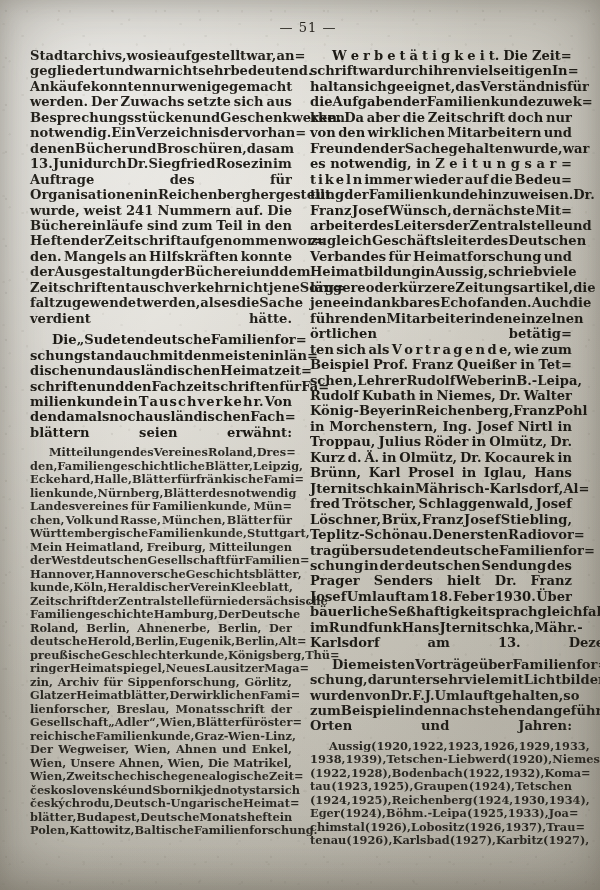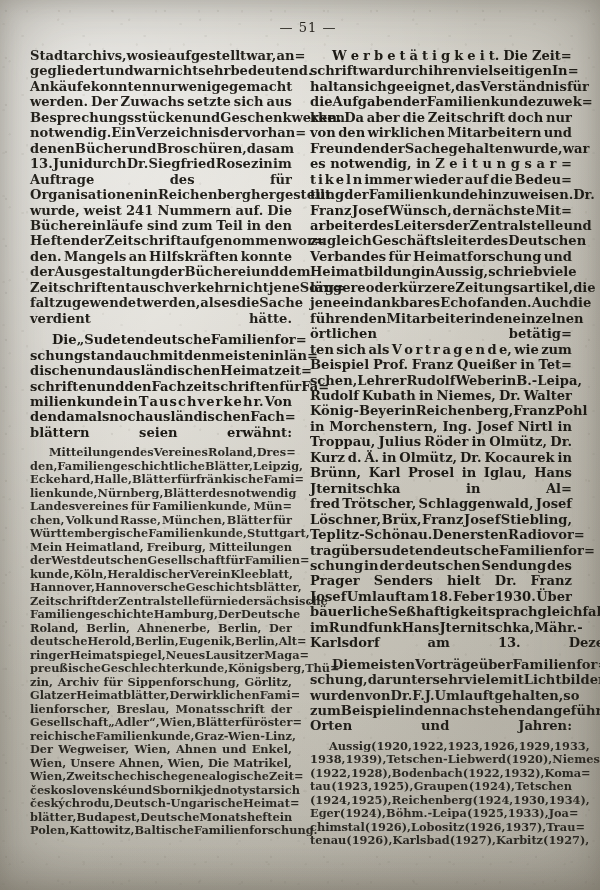--- a/index.html
+++ b/index.html
@@ -163,28 +163,28 @@
         <div class="small ink-b">
           <div class="ln fr j indent"><span>Mitteilungen</span><span>des</span><span>Vereines</span><span>Roland,</span><span>Dres=</span></div>
           <div class="ln fr j"><span>den,</span><span>Familiengeschichtliche</span><span>Blätter,</span><span>Leipzig,</span></div>
           <div class="ln fr j"><span>Eckehard,</span><span>Halle,</span><span>Blätter</span><span>für</span><span>fränkische</span><span>Fami=</span></div>
           <div class="ln fr j"><span>lienkunde,</span><span>Nürnberg,</span><span>Blätter</span><span>des</span><span>notwendig</span></div>
           <div class="ln fr j"><span>Landesvereines</span><span>für</span><span>Familienkunde,</span><span>Mün=</span></div>
           <div class="ln fr j"><span>chen,</span><span>Volk</span><span>und</span><span>Rasse,</span><span>München,</span><span>Blätter</span><span>für</span></div>
           <div class="ln fr j"><span>Württembergische</span><span>Familienkunde,</span><span>Stuttgart,</span></div>
           <div class="ln fr j"><span>Mein</span><span>Heimatland,</span><span>Freiburg,</span><span>Mitteilungen</span></div>
           <div class="ln fr j"><span>der</span><span>Westdeutschen</span><span>Gesellschaft</span><span>für</span><span>Familien=</span></div>
+          <div class="ln fr j"><span>Hannover,</span><span>Hannoversche</span><span>Geschichtsblätter,</span></div>
           <div class="ln fr j"><span>kunde,</span><span>Köln,</span><span>Heraldischer</span><span>Verein</span><span>Kleeblatt,</span></div>
-          <div class="ln fr j"><span>Hannover,</span><span>Hannoversche</span><span>Geschichtsblätter,</span></div>
           <div class="ln fr j"><span>Zeitschrift</span><span>der</span><span>Zentralstelle</span><span>für</span><span>niedersächsische</span></div>
           <div class="ln fr j"><span>Familiengeschichte</span><span>Hamburg,</span><span>Der</span><span>Deutsche</span></div>
           <div class="ln fr j"><span>Roland,</span><span>Berlin,</span><span>Ahnenerbe,</span><span>Berlin,</span><span>Der</span></div>
           <div class="ln fr j"><span>deutsche</span><span>Herold,</span><span>Berlin,</span><span>Eugenik,</span><span>Berlin,</span><span>Alt=</span></div>
+          <div class="ln fr j"><span>preußische</span><span>Geschlechterkunde,</span><span>Königsberg,</span><span>Thü=</span></div>
           <div class="ln fr j"><span>ringer</span><span>Heimatspiegel,</span><span>Neues</span><span>Lausitzer</span><span>Maga=</span></div>
-          <div class="ln fr j"><span>preußische</span><span>Geschlechterkunde,</span><span>Königsberg,</span><span>Thü=</span></div>
           <div class="ln fr j"><span>zin,</span><span>Archiv</span><span>für</span><span>Sippenforschung,</span><span>Görlitz,</span></div>
           <div class="ln fr j"><span>Glatzer</span><span>Heimatblätter,</span><span>Der</span><span>wirklichen</span><span>Fami=</span></div>
           <div class="ln fr j"><span>lienforscher,</span><span>Breslau,</span><span>Monatsschrift</span><span>der</span></div>
           <div class="ln fr j"><span>Gesellschaft</span><span>„Adler“,</span><span>Wien,</span><span>Blätter</span><span>für</span><span>öster=</span></div>
           <div class="ln fr j"><span>reichische</span><span>Familienkunde,</span><span>Graz-Wien-Linz,</span></div>
           <div class="ln fr j"><span>Der</span><span>Wegweiser,</span><span>Wien,</span><span>Ahnen</span><span>und</span><span>Enkel,</span></div>
           <div class="ln fr j"><span>Wien,</span><span>Unsere</span><span>Ahnen,</span><span>Wien,</span><span>Die</span><span>Matrikel,</span></div>
           <div class="ln fr j"><span>Wien,</span><span>Zwei</span><span>tschechische</span><span>genealogische</span><span>Zeit=</span></div>
           <div class="ln fr j"><span>československé</span><span>und</span><span>Sbornik</span><span>jednoty</span><span>starsich</span></div>
           <div class="ln fr j"><span>českých</span><span>rodu,</span><span>Deutsch-Ungarische</span><span>Heimat=</span></div>
@@ -215,21 +215,21 @@
           <div class="ln fr j"><span>örtlichen</span><span>betätig=</span></div>
           <div class="ln fr j"><span>ten</span><span>sich</span><span>als</span><span>V</span><span>o</span><span>r</span><span>t</span><span>r</span><span>a</span><span>g</span><span>e</span><span>n</span><span>d</span><span>e,</span><span>wie</span><span>zum</span></div>
           <div class="ln fr j"><span>Beispiel</span><span>Prof.</span><span>Franz</span><span>Queißer</span><span>in</span><span>Tet=</span></div>
           <div class="ln fr j"><span>schen,</span><span>Lehrer</span><span>Rudolf</span><span>Weber</span><span>in</span><span>B.-Leipa,</span></div>
           <div class="ln fr j"><span>Rudolf</span><span>Kubath</span><span>in</span><span>Niemes,</span><span>Dr.</span><span>Walter</span></div>
           <div class="ln fr j"><span>König-Beyer</span><span>in</span><span>Reichenberg,</span><span>Franz</span><span>Pohl</span></div>
           <div class="ln fr j"><span>in</span><span>Morchenstern,</span><span>Ing.</span><span>Josef</span><span>Nirtl</span><span>in</span></div>
           <div class="ln fr j"><span>Troppau,</span><span>Julius</span><span>Röder</span><span>in</span><span>Olmütz,</span><span>Dr.</span></div>
           <div class="ln fr j"><span>Kurz</span><span>d.</span><span>Ä.</span><span>in</span><span>Olmütz,</span><span>Dr.</span><span>Kocaurek</span><span>in</span></div>
           <div class="ln fr j"><span>Brünn,</span><span>Karl</span><span>Prosel</span><span>in</span><span>Iglau,</span><span>Hans</span></div>
-          <div class="ln fr j"><span>Jternitschka</span><span>in</span><span>Al=</span></div>
+          <div class="ln fr j"><span>Jternitschka</span><span>in</span><span>Mährisch-Karlsdorf,</span><span>Al=</span></div>
           <div class="ln fr j"><span>fred</span><span>Trötscher,</span><span>Schlaggenwald,</span><span>Josef</span></div>
           <div class="ln fr j"><span>Löschner,</span><span>Brüx,</span><span>Franz</span><span>Josef</span><span>Stiebling,</span></div>
           <div class="ln fr j"><span>Teplitz-Schönau.</span><span>Den</span><span>ersten</span><span>Radiovor=</span></div>
           <div class="ln fr j"><span>trag</span><span>über</span><span>sudetendeutsche</span><span>Familienfor=</span></div>
           <div class="ln fr j"><span>schung</span><span>in</span><span>der</span><span>deutschen</span><span>Sendung</span><span>des</span></div>
           <div class="ln fr j"><span>Prager</span><span>Senders</span><span>hielt</span><span>Dr.</span><span>Franz</span></div>
           <div class="ln fr j"><span>Josef</span><span>Umlauft</span><span>am</span><span>18.</span><span>Feber</span><span>1930.</span><span>Über</span></div>
           <div class="ln fr j"><span>bäuerliche</span><span>Seßhaftigkeit</span><span>sprach</span><span>gleichfalls</span></div>
           <div class="ln fr j"><span>im</span><span>Rundfunk</span><span>Hans</span><span>Jternitschka,</span><span>Mähr.-</span></div>
           <div class="ln fr r"><span>Karlsdorf</span><span>am</span><span>13.</span><span>Dezember</span><span>1932.</span></div>

